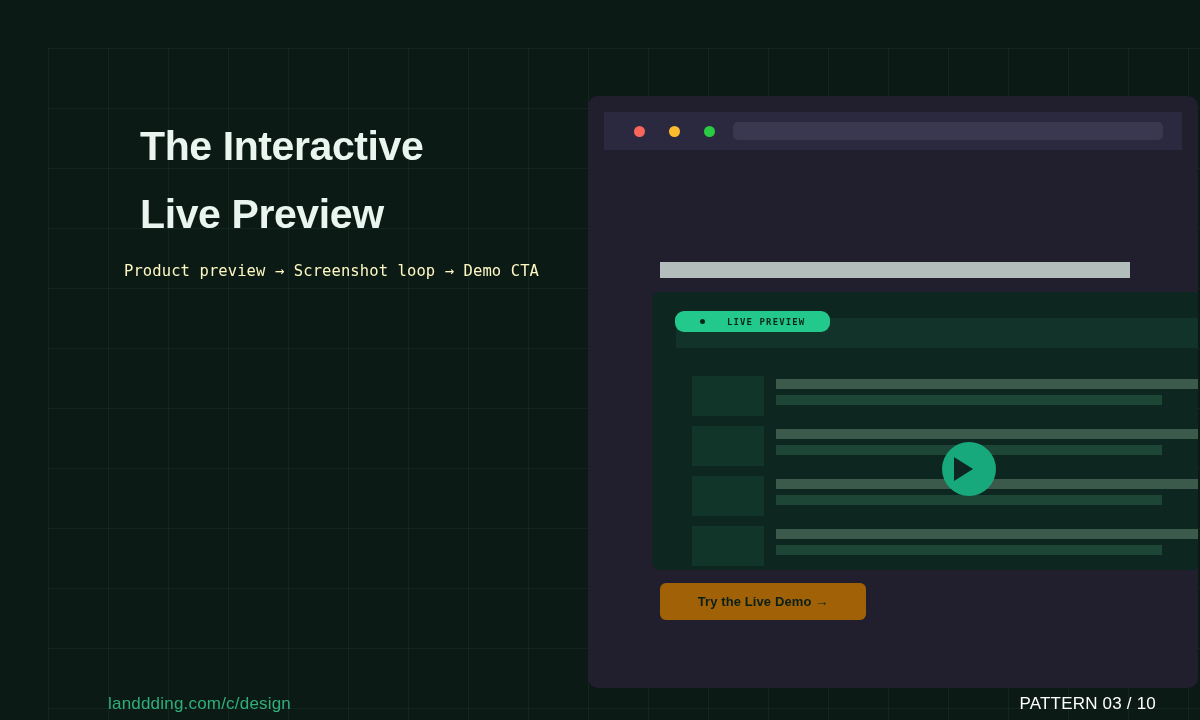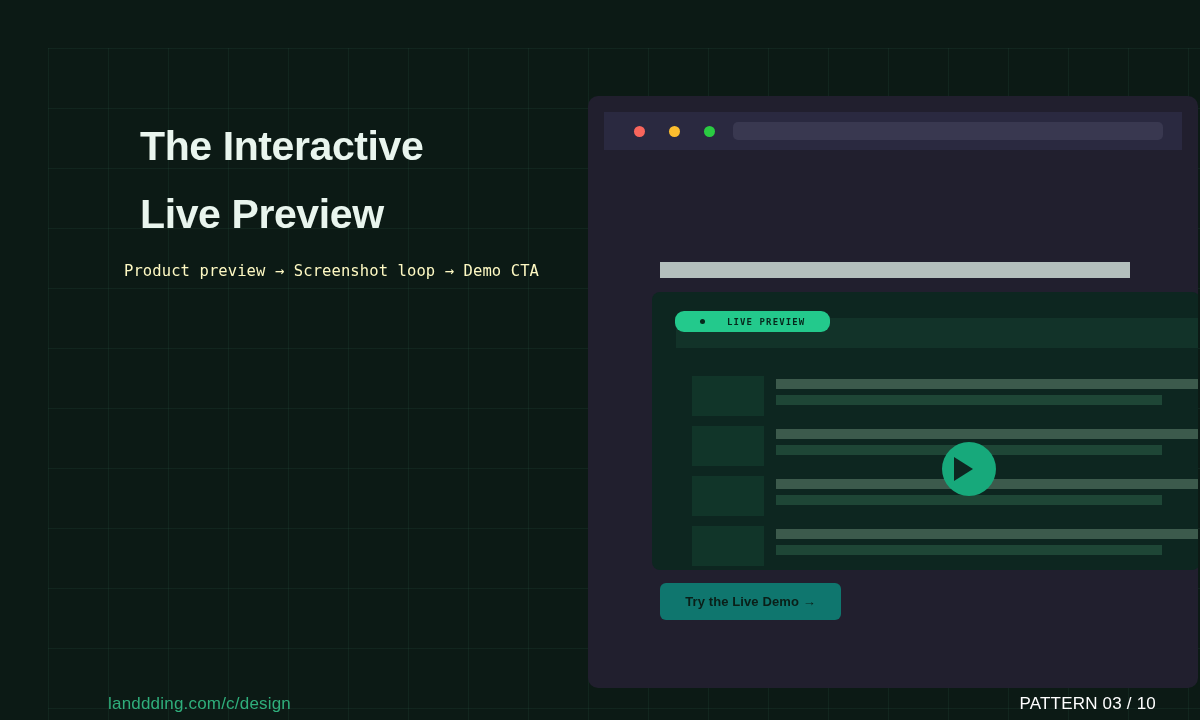--- a/index.html
+++ b/index.html
@@ -149,22 +149,22 @@
     width:0; height:0;
     border-top:12px solid transparent;
     border-bottom:12px solid transparent;
     border-left:19px solid #0D2620;
     margin-left:5px;
   }
   
   #cta-button {
     position:absolute;
     left:40px; top:401px;
-    width:181px; height:37px;
-    background:#0f766e;
+    width:206px; height:37px;
+    background:#a16207;
     border-radius:6px;
     display:flex;
     align-items:center;
     justify-content:center;
     font-size:13px;
     font-weight:bold;
     color:#0A1F18;
     letter-spacing:0.1px;
     cursor:pointer;
     border:none;

